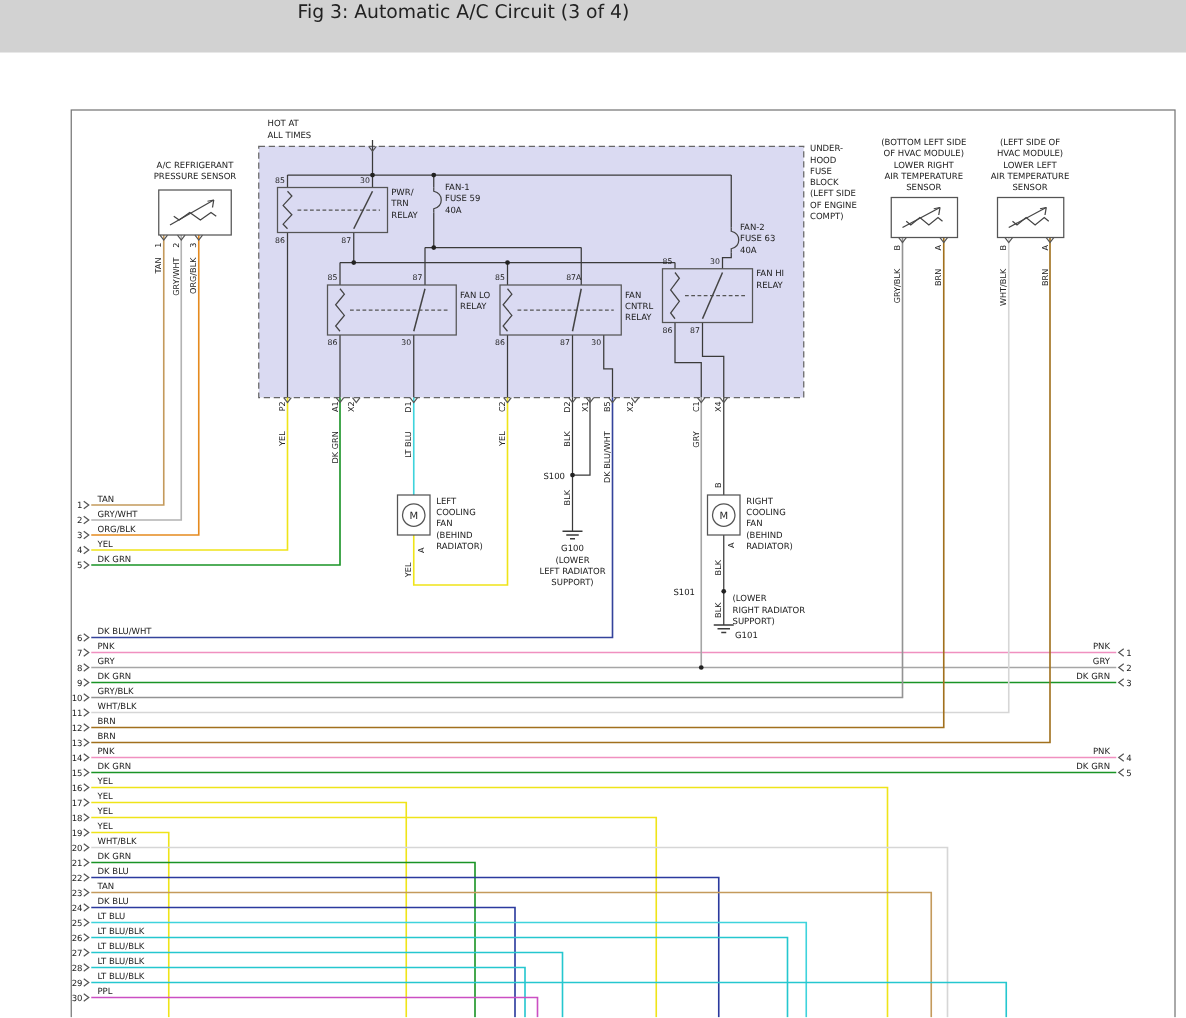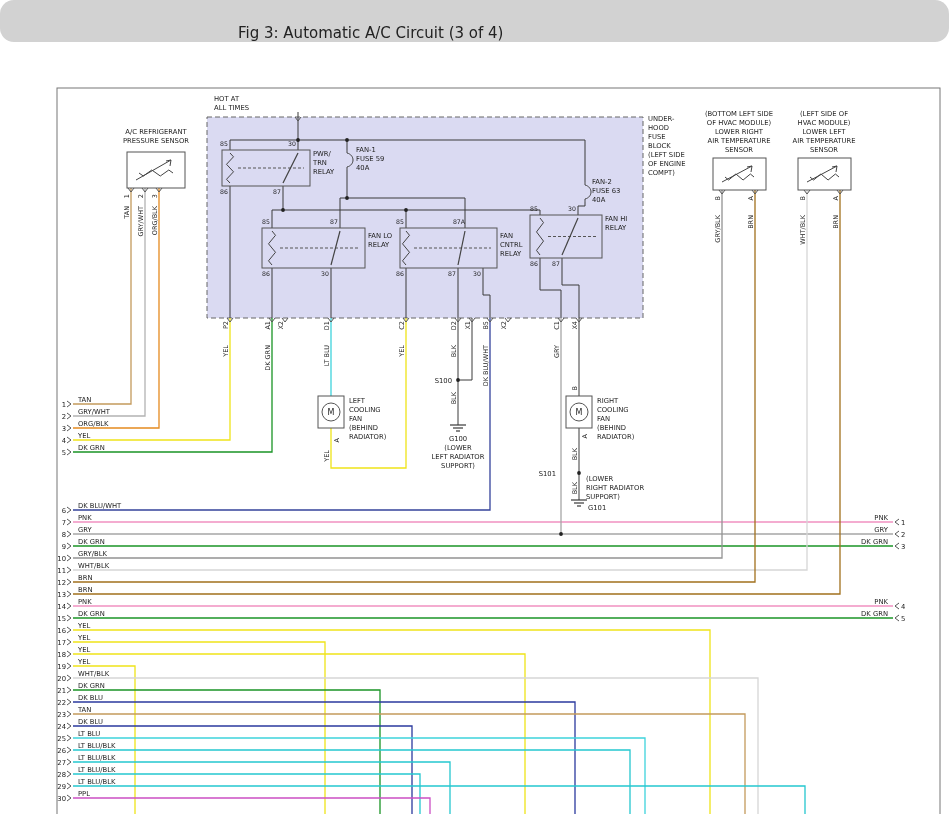--- a/index.html
+++ b/index.html
@@ -1,19 +1,19 @@
 <!DOCTYPE html>
 <html><head>
 <meta charset="utf-8">
 <style>
   html,body{margin:0;padding:0;background:#fff;}
   .page{position:relative;width:949px;height:814px;background:#fff;overflow:hidden;
         font-family:"DejaVu Sans",sans-serif;}
   .hdr{position:absolute;top:0;left:0;width:949px;height:42px;background:#d2d2d2;
-       display:flex;align-items:flex-end;border-radius:14px;}
+       display:flex;align-items:flex-start;}
   .hdr .title{padding-left:238px;font-size:15px;color:#222;}
   svg{position:absolute;top:42px;left:0;}
   text{font-family:"DejaVu Sans",sans-serif;}
 </style>
 </head>
 <body>
 
 <div class="page">
   <div class="hdr">
     <div class="title">Fig 3: Automatic A/C Circuit (3 of 4)</div>

